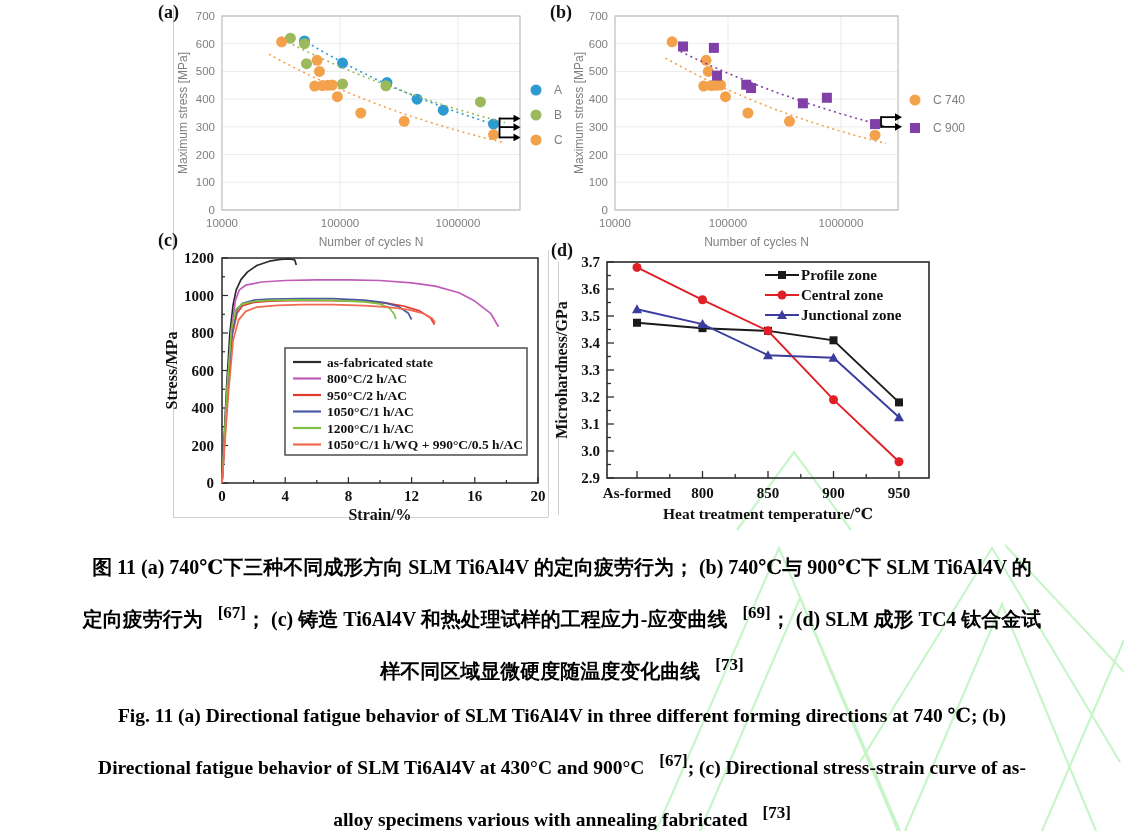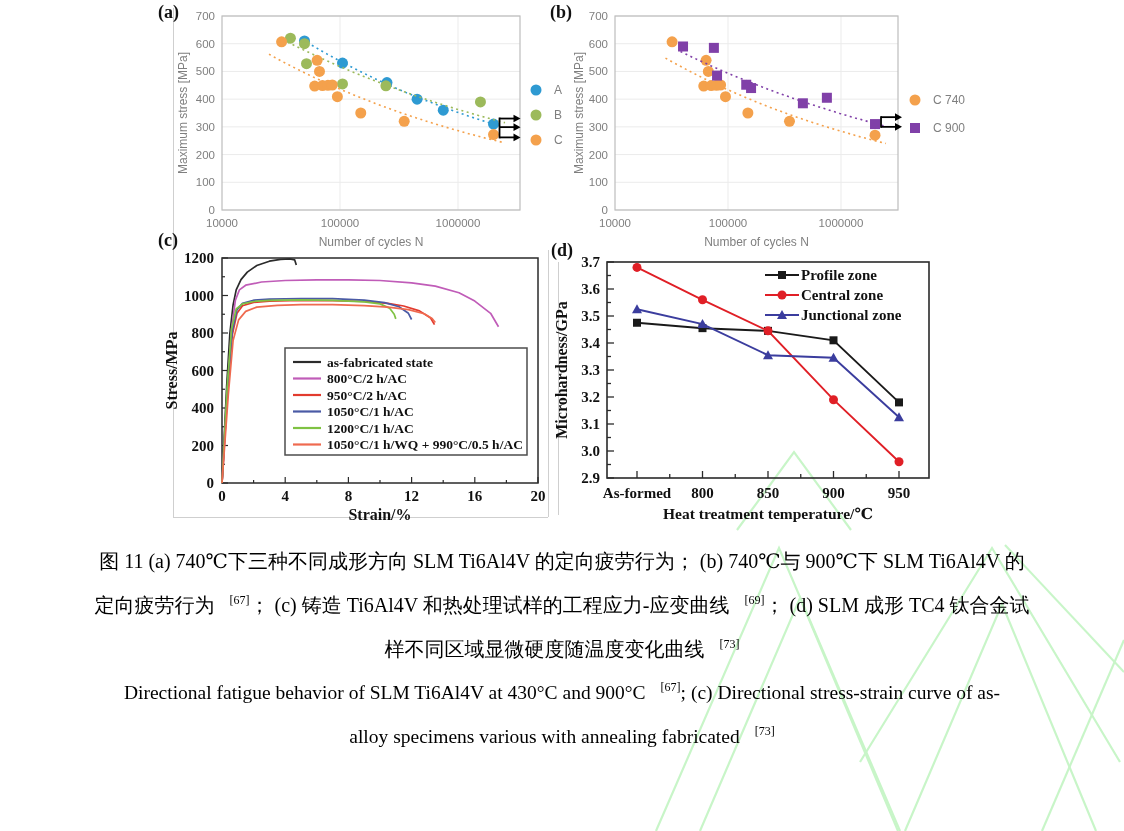--- a/index.html
+++ b/index.html
@@ -5,24 +5,24 @@
   html,body{margin:0;padding:0;background:#ffffff;}
   .page{position:relative;width:1124px;height:831px;background:#fff;overflow:hidden;
         font-family:"Liberation Serif","DejaVu Serif",serif;}
   .panel-tag{position:absolute;font-weight:bold;font-size:18px;color:#111;
              font-family:"Liberation Serif","DejaVu Serif",serif;}
   svg{position:absolute;}
   .deco{position:absolute;border:0;}
   .v{border-left:1px solid #cfcfcf;width:0;}
   .h{border-top:1px solid #cfcfcf;height:0;}
   .caption{position:absolute;left:0;top:542px;width:1124px;text-align:center;color:#000;}
-  .caption p{margin:0;line-height:39px;}
+  .caption p{margin:6px;line-height:39px;font-weight:bold;}
   .cap-zh{font-size:20px;}
   .cap-en{font-size:19.5px;}
-  .caption sup{font-size:12px;padding-left:15px;}
+  .caption sup{font-size:17px;padding-left:15px;}
 </style>
 </head>
 <body>
 
 <div class="page">
 
   <div class="deco v" style="left:173px;top:8px;height:509px;"></div>
   <div class="deco h" style="left:173px;top:517px;width:375px;"></div>
   <div class="deco v" style="left:548px;top:250px;height:267px;"></div>
   <div class="deco v" style="left:558px;top:262px;height:253px;"></div>
@@ -343,18 +343,19 @@
       </g>
     </svg>
 
   <div class="caption">
     <div id="cap-zh">
         <p class="cap-zh"><span>图 11 (a) 740℃下三种不同成形方向 SLM Ti6Al4V 的定向疲劳行为； (b) 740℃与 900℃下 SLM Ti6Al4V 的</span></p>
         <p class="cap-zh"><span>定向疲劳行为</span><sup>[67]</sup><span>； (c) 铸造 Ti6Al4V 和热处理试样的工程应力-应变曲线</span><sup>[69]</sup><span>； (d) SLM 成形 TC4 钛合金试</span></p>
         <p class="cap-zh"><span>样不同区域显微硬度随温度变化曲线</span><sup>[73]</sup></p>
       </div>
     <div id="cap-en">
+        <p class="cap-en"><span>Fig. 11 (a) Directional fatigue behavior of SLM Ti6Al4V in three different forming directions at 740 ℃; (b)</span></p>
         <p class="cap-en"><span>Directional fatigue behavior of SLM Ti6Al4V at 430°C and 900°C</span><sup>[67]</sup><span>; (c) Directional stress-strain curve of as-</span></p>
         <p class="cap-en"><span>alloy specimens various with annealing fabricated</span><sup>[73]</sup></p>
       </div>
   </div>
 
 </div>
 
 </body></html>

